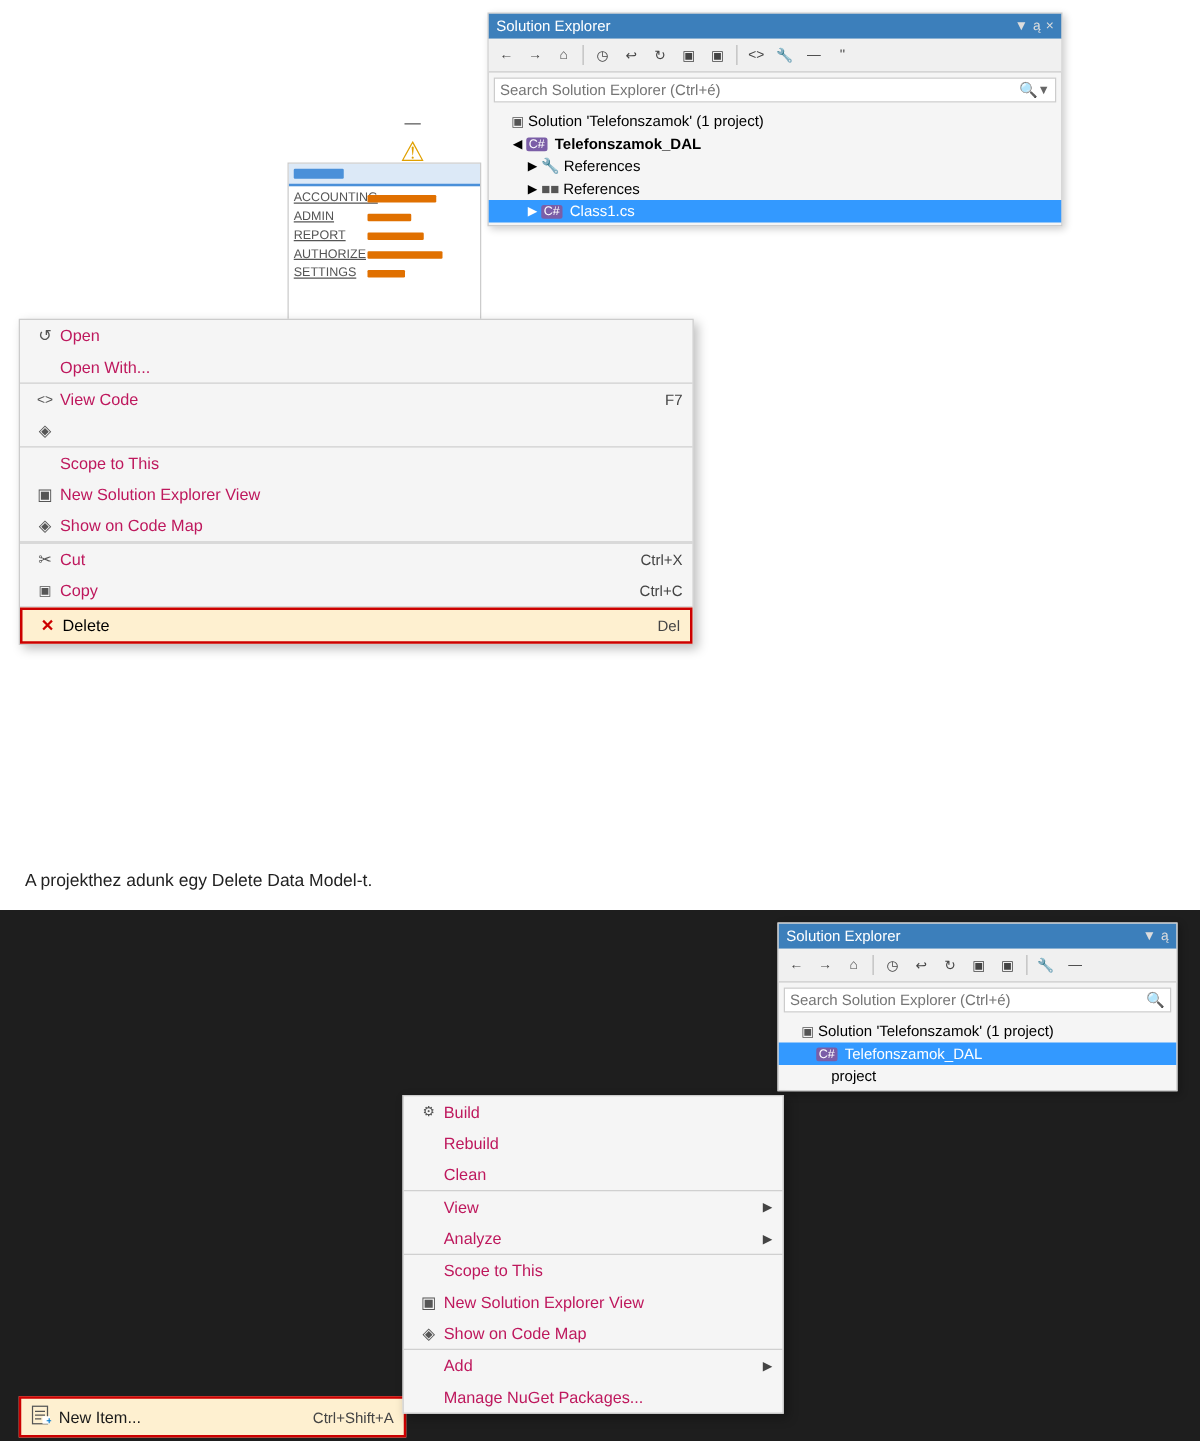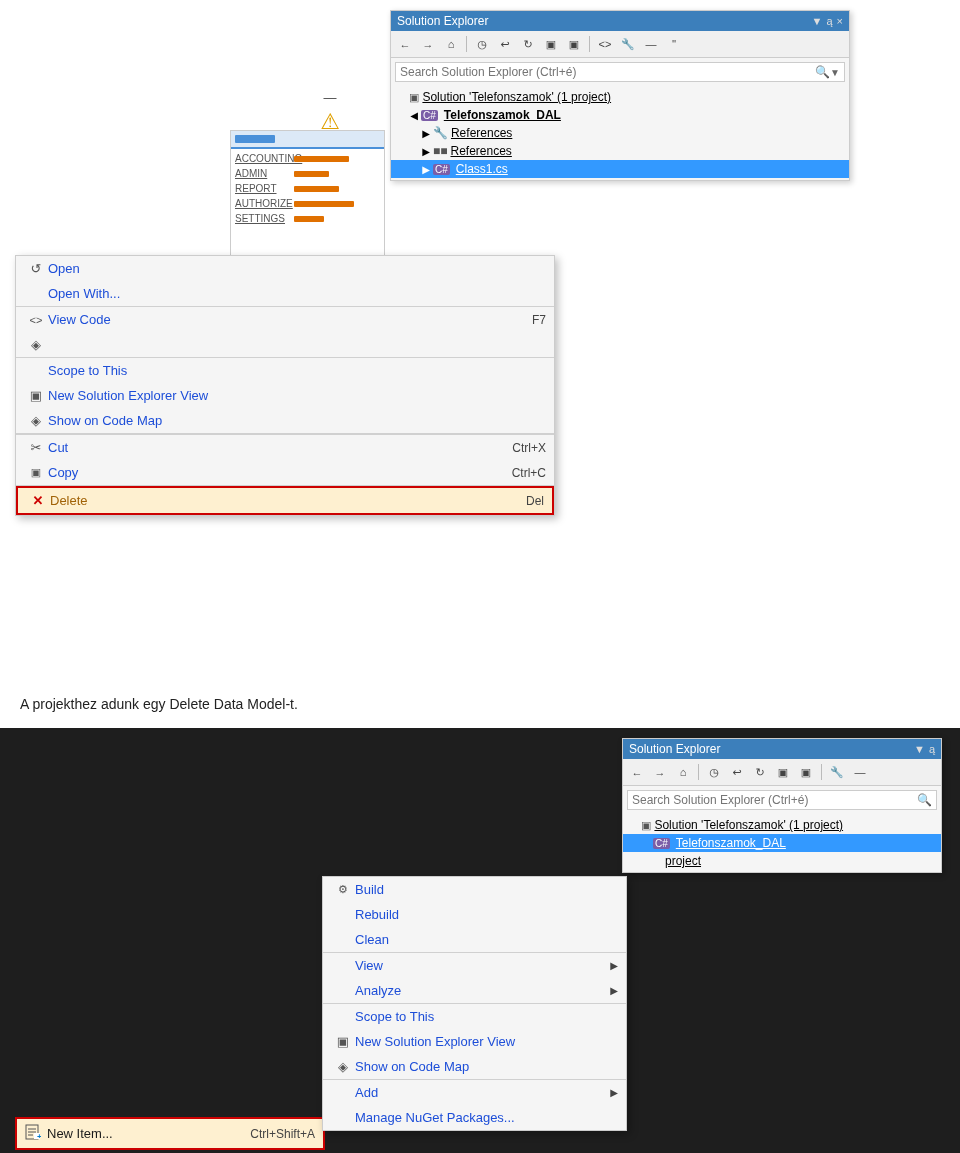--- a/index.html
+++ b/index.html
@@ -134,21 +134,20 @@
       font-size: 10px;
     }
 
     .se-tree-item .item-icon {
       margin-right: 3px;
       font-size: 12px;
     }
 
     .se-tree-item .item-label {
       font-size: 12px;
-      text-decoration: underline;
     }
 
     .se-tree-item.bold .item-label {
       font-weight: bold;
     }
 
     
     .context-menu-top {
       position: absolute;
       top: 255px;
@@ -182,36 +181,36 @@
       align-items: center;
       justify-content: center;
       font-size: 13px;
       color: #555;
       flex-shrink: 0;
     }
 
     .cm-item .cm-label {
       flex: 1;
       font-size: 13px;
-      color: #1d4ed8;
+      color: #be185d;
     }
 
     .cm-item .cm-shortcut {
       font-size: 12px;
       color: #444;
       margin-left: 20px;
     }
 
     .cm-item.highlighted {
       background: #fef0d0;
       border: 2px solid #cc0000;
     }
 
     .cm-item.highlighted .cm-label {
-      color: #a16207;
+      color: #000000;
     }
 
     .cm-item.highlighted .cm-icon {
       color: #cc0000;
     }
 
     
     .preview-panel {
       position: absolute;
       top: 130px;

